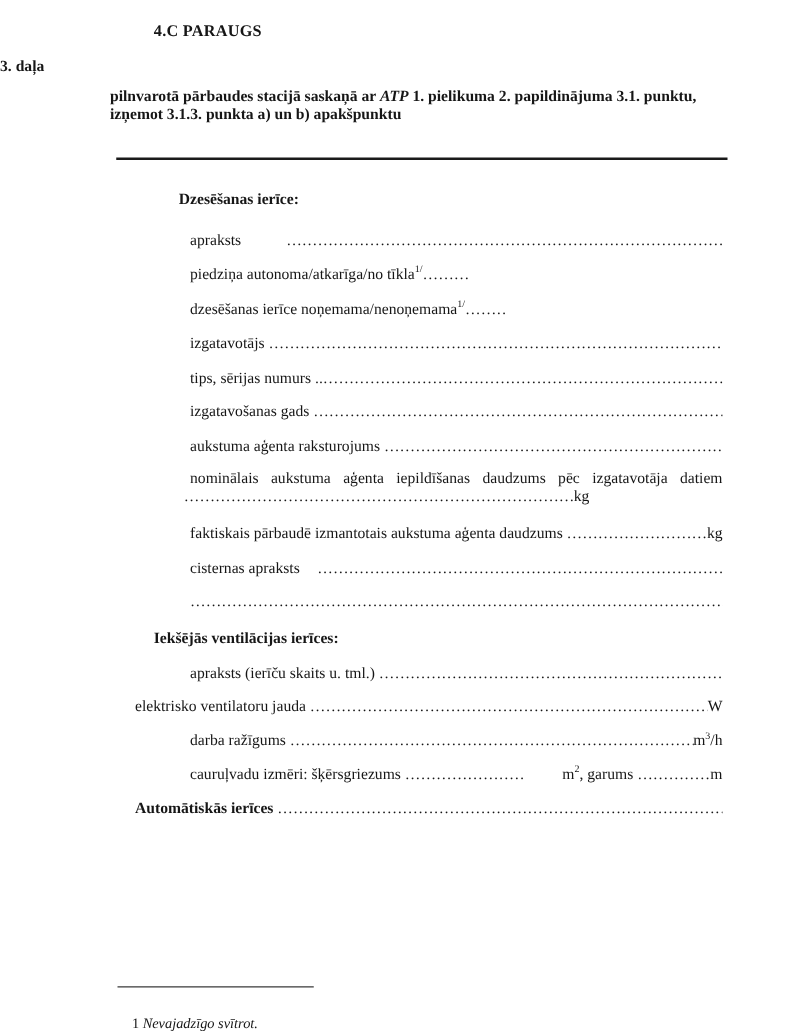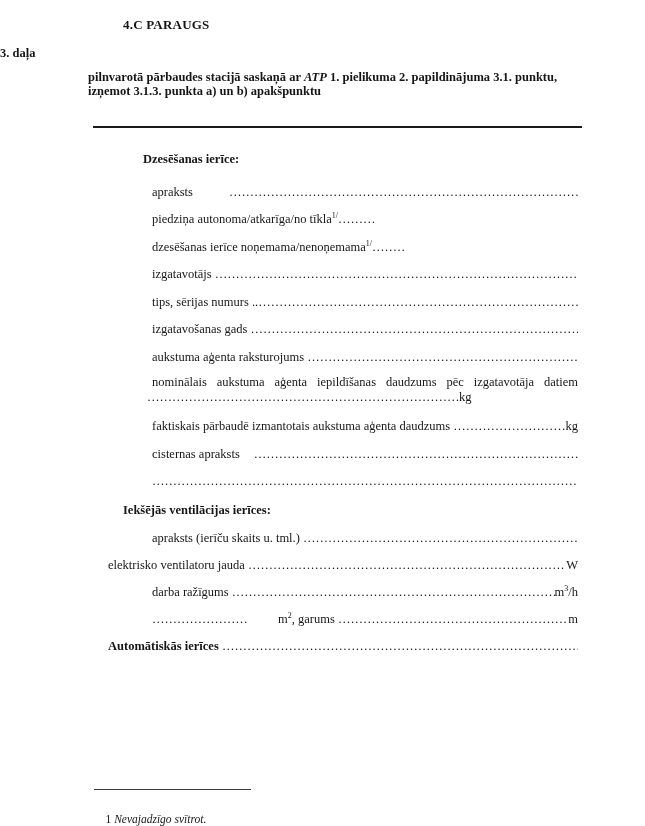--- a/index.html
+++ b/index.html
@@ -120,20 +120,21 @@
     <span class="unit">W</span>
   </div>
 
   <div class="row" style="top:584px">
     <span class="lbl">darba ražīgums </span>
     <span class="leader">………………………………………………………………………………………………………………………………………………………………………………………………………………………………………………………………………………</span>
     <span class="unit"><span>m</span><sup>3</sup><span>/h</span></span>
   </div>
 
   <div class="row" style="top:611px">
+    <span class="lbl">cauruļvadu izmēri: šķērsgriezums </span>
     <span class="leader fx w96">………………………………………………………………………………………………………………………………………………………………………………………………………………………………………………………………………………</span>
     <span class="gap g30"></span>
     <span class="unit"><span>m</span><sup>2</sup><span>, garums </span></span>
     <span class="leader">………………………………………………………………………………………………………………………………………………………………………………………………………………………………………………………………………………</span>
     <span class="unit">m</span>
   </div>
 
   <div class="row i0" style="top:638px">
     <span class="lbl b">Automātiskās ierīces </span>
     <span class="leader">………………………………………………………………………………………………………………………………………………………………………………………………………………………………………………………………………………</span>

